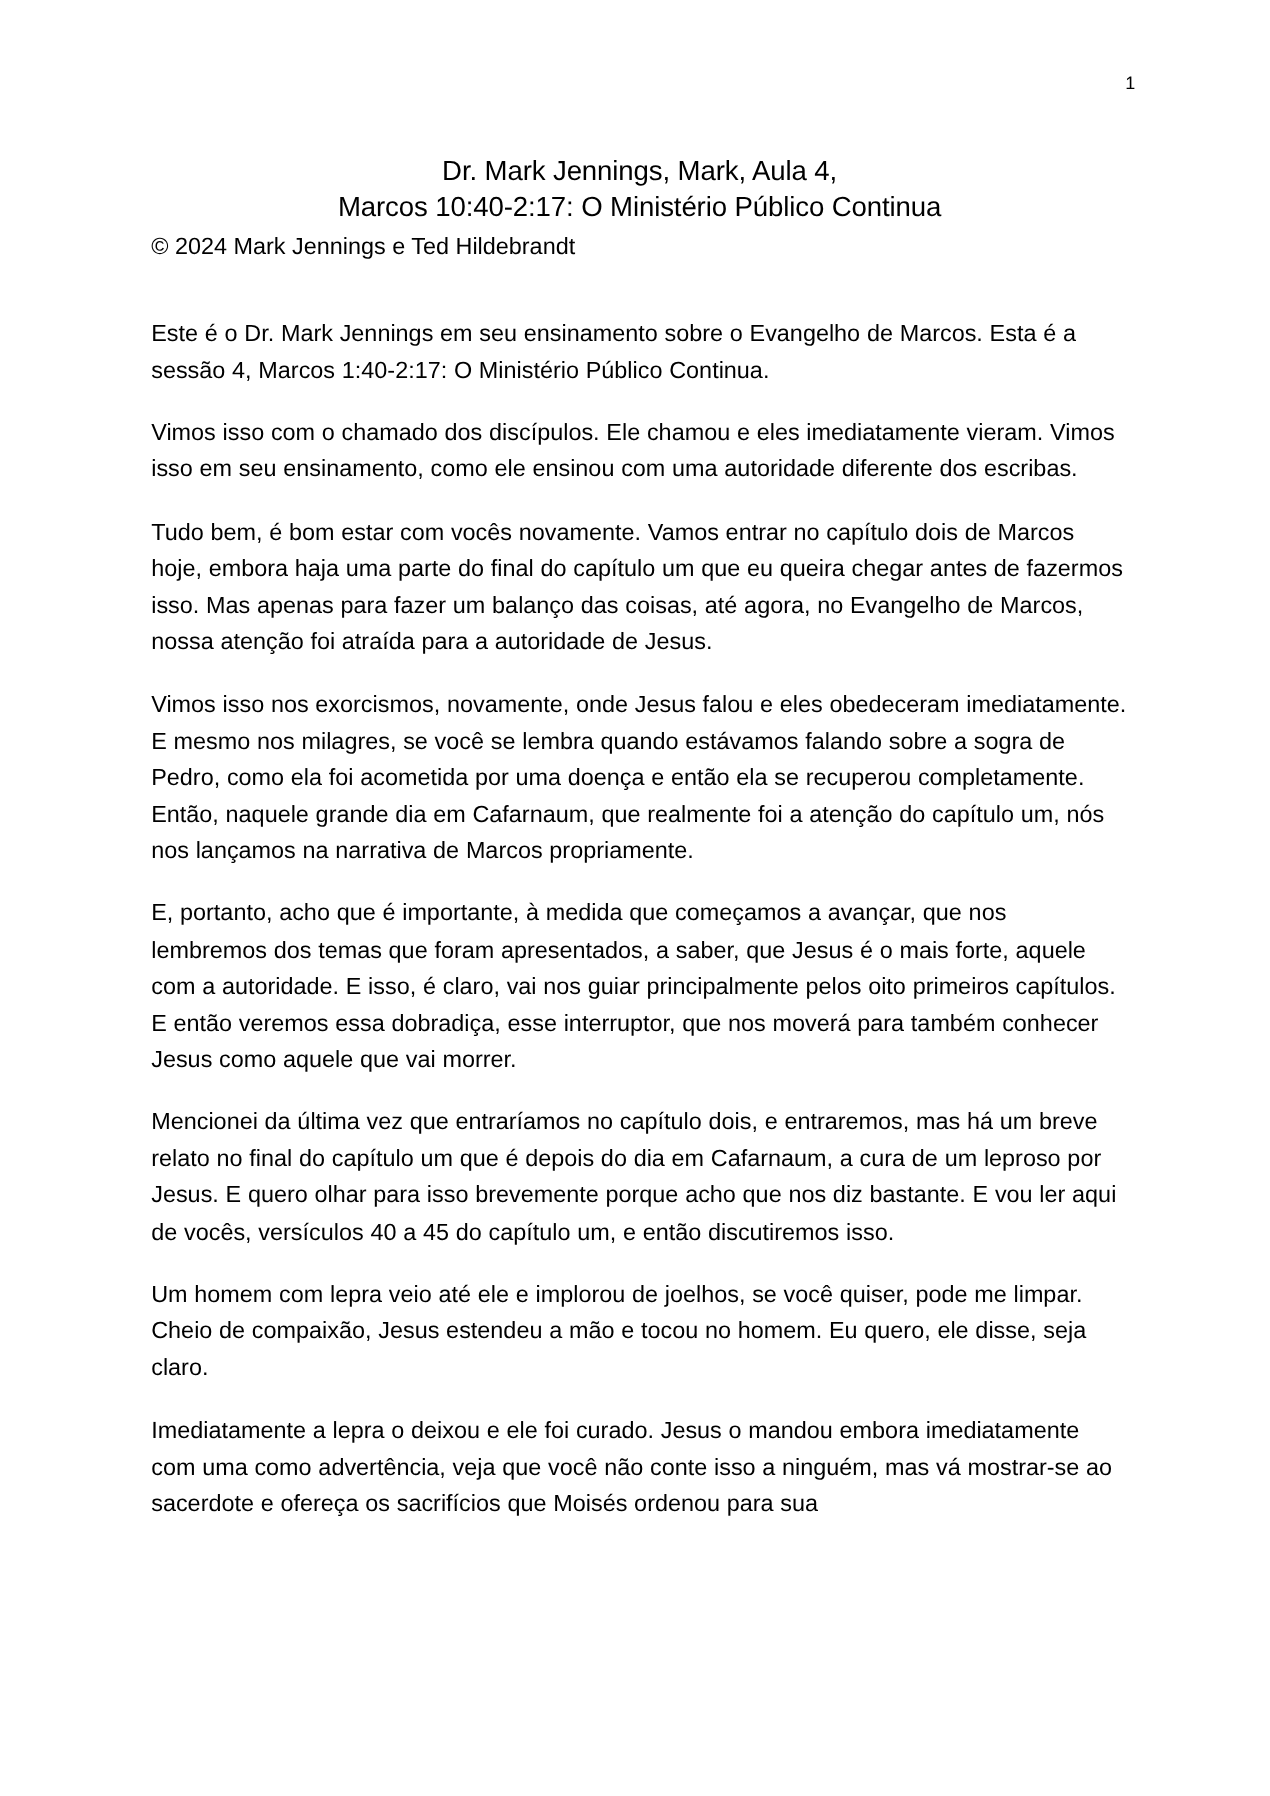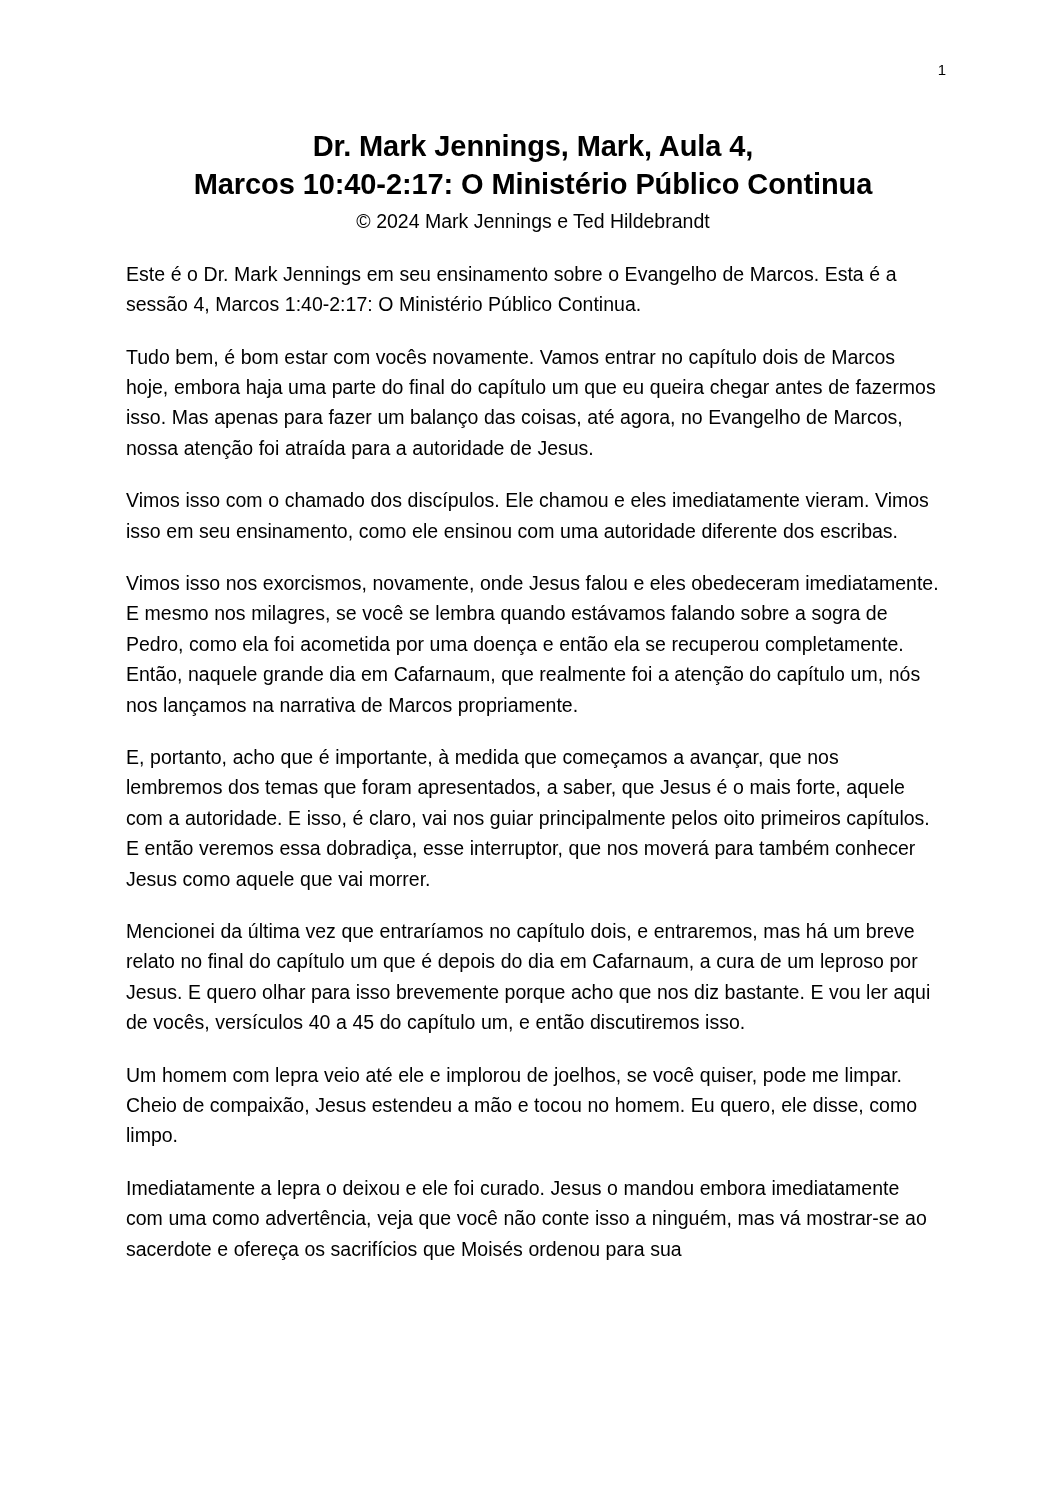--- a/index.html
+++ b/index.html
@@ -29,71 +29,71 @@
     color: #000000;
   }
   .content {
     position: absolute;
     left: 126px;
     right: 118px;
     top: 128px;
   }
   .doc-title {
     text-align: center;
-    font-size: 29px;
-    font-weight: bold;
+    font-size: 23px;
+    font-weight: normal;
     line-height: 1.30;
     margin: 0;
     letter-spacing: -0.1px;
   }
   .doc-title .line2 {
     display: block;
   }
   .doc-subtitle {
-    text-align: center;
+    text-align: left;
     font-size: 19.5px;
     line-height: 1.35;
     margin: 5px 0 0 0;
     font-weight: normal;
   }
   .body-text {
     margin: 0;
     font-size: 19.5px;
     line-height: 1.56;
     text-align: left;
     word-spacing: 0.2px;
   }
   .body-text + .body-text {
     margin-top: 22px;
   }
   .paragraphs {
-    margin-top: 24px;
+    margin-top: 44px;
   }
 </style>
 </head>
 <body>
 
 <div class="page">
 
   <div class="page-number">1</div>
 
   <div class="content">
 
     <h1 class="doc-title">
       <span>Dr. Mark Jennings, Mark, Aula 4,</span>
       <span class="line2">Marcos 10:40-2:17: O Ministério Público Continua</span>
     </h1>
 
     <p class="doc-subtitle">© 2024 Mark Jennings e Ted Hildebrandt</p>
 
     <div class="paragraphs">
       <p class="body-text">Este é o Dr. Mark Jennings em seu ensinamento sobre o Evangelho de Marcos. Esta é a sessão 4, Marcos 1:40-2:17: O Ministério Público Continua.</p>
+      <p class="body-text">Vimos isso com o chamado dos discípulos. Ele chamou e eles imediatamente vieram. Vimos isso em seu ensinamento, como ele ensinou com uma autoridade diferente dos escribas.</p>
       <p class="body-text">Tudo bem, é bom estar com vocês novamente. Vamos entrar no capítulo dois de Marcos hoje, embora haja uma parte do final do capítulo um que eu queira chegar antes de fazermos isso. Mas apenas para fazer um balanço das coisas, até agora, no Evangelho de Marcos, nossa atenção foi atraída para a autoridade de Jesus.</p>
-      <p class="body-text">Vimos isso com o chamado dos discípulos. Ele chamou e eles imediatamente vieram. Vimos isso em seu ensinamento, como ele ensinou com uma autoridade diferente dos escribas.</p>
       <p class="body-text">Vimos isso nos exorcismos, novamente, onde Jesus falou e eles obedeceram imediatamente. E mesmo nos milagres, se você se lembra quando estávamos falando sobre a sogra de Pedro, como ela foi acometida por uma doença e então ela se recuperou completamente. Então, naquele grande dia em Cafarnaum, que realmente foi a atenção do capítulo um, nós nos lançamos na narrativa de Marcos propriamente.</p>
       <p class="body-text">E, portanto, acho que é importante, à medida que começamos a avançar, que nos lembremos dos temas que foram apresentados, a saber, que Jesus é o mais forte, aquele com a autoridade. E isso, é claro, vai nos guiar principalmente pelos oito primeiros capítulos. E então veremos essa dobradiça, esse interruptor, que nos moverá para também conhecer Jesus como aquele que vai morrer.</p>
       <p class="body-text">Mencionei da última vez que entraríamos no capítulo dois, e entraremos, mas há um breve relato no final do capítulo um que é depois do dia em Cafarnaum, a cura de um leproso por Jesus. E quero olhar para isso brevemente porque acho que nos diz bastante. E vou ler aqui de vocês, versículos 40 a 45 do capítulo um, e então discutiremos isso.</p>
-      <p class="body-text">Um homem com lepra veio até ele e implorou de joelhos, se você quiser, pode me limpar. Cheio de compaixão, Jesus estendeu a mão e tocou no homem. Eu quero, ele disse, como limpo.</p>
+      <p class="body-text">Um homem com lepra veio até ele e implorou de joelhos, se você quiser, pode me limpar. Cheio de compaixão, Jesus estendeu a mão e tocou no homem. Eu quero, ele disse, seja claro.</p>
       <p class="body-text">Imediatamente a lepra o deixou e ele foi curado. Jesus o mandou embora imediatamente com uma como advertência, veja que você não conte isso a ninguém, mas vá mostrar-se ao sacerdote e ofereça os sacrifícios que Moisés ordenou para sua</p>
     </div>
 
   </div>
 </div>
 
 </body></html>

